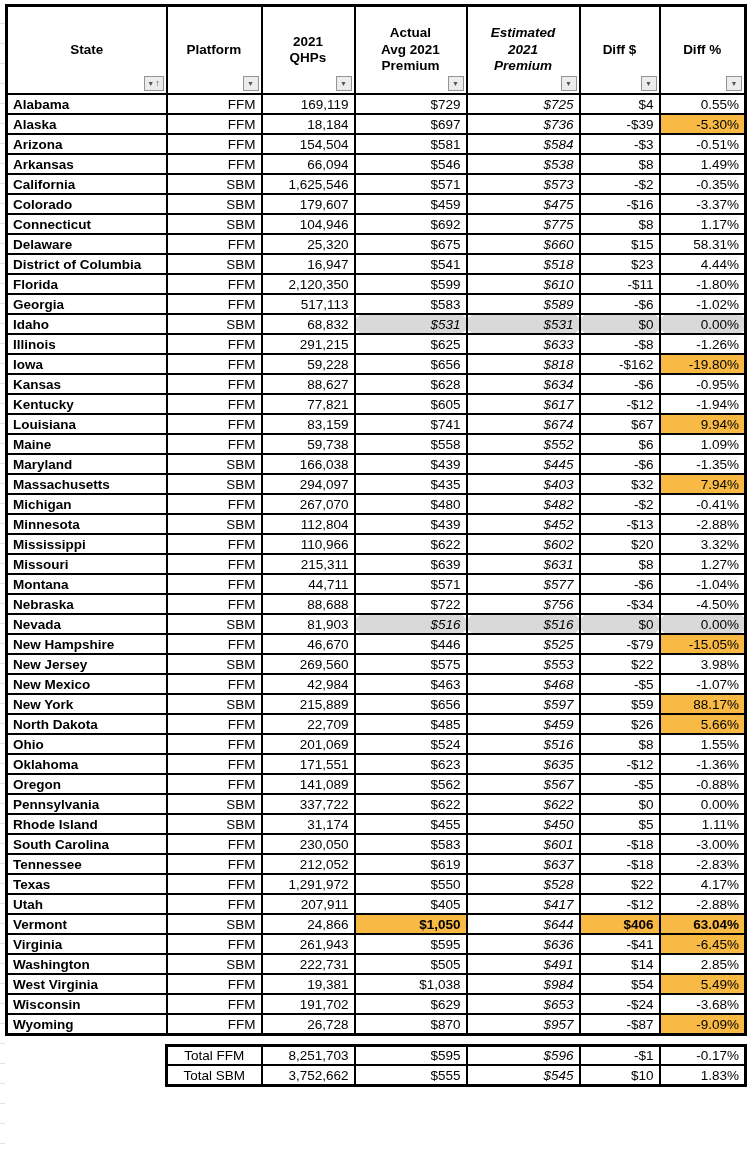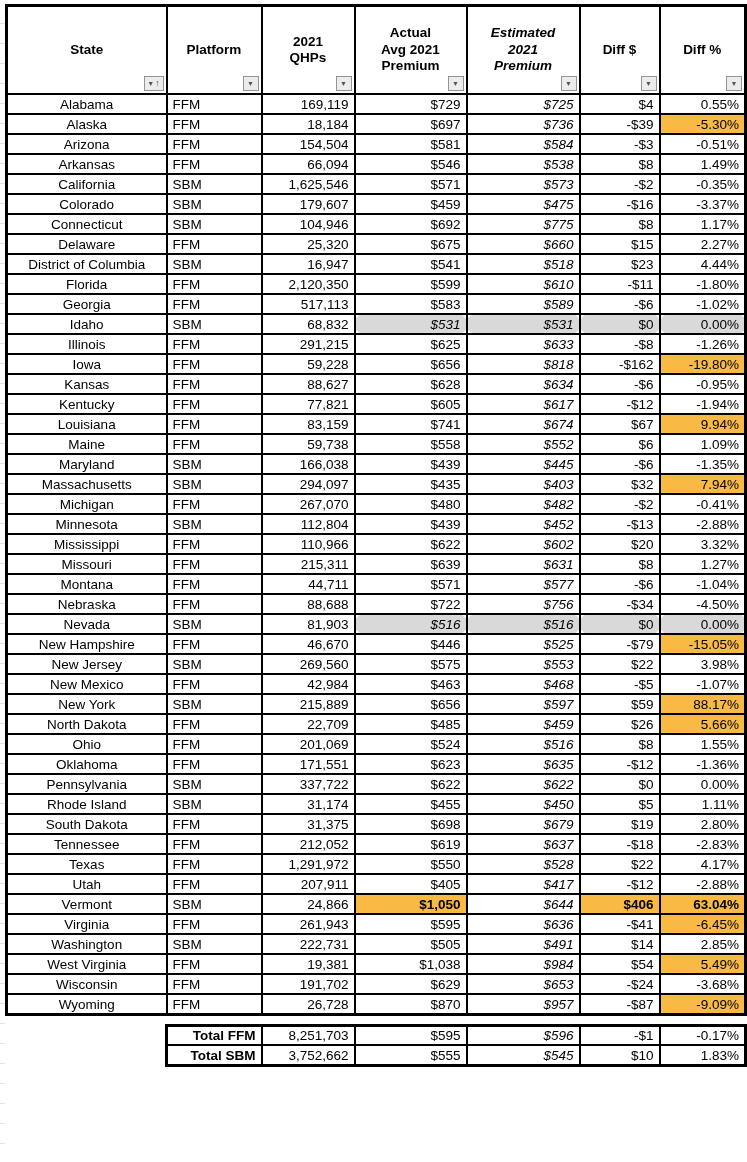--- a/index.html
+++ b/index.html
@@ -25,31 +25,31 @@
   .main th{
     border:2px solid var(--line);height:58px;position:relative;
     font-size:13.5px;font-weight:bold;text-align:center;vertical-align:middle;
     white-space:pre-line;line-height:1.22;padding:2px 2px;
   }
   .main th.est-h{font-style:italic;}
   .main td,.totals td{
     border:2px solid var(--line);height:20px;padding:1px 5px;
     font-size:13.5px;white-space:nowrap;overflow:hidden;vertical-align:middle;
   }
-  .c-state{font-weight:normal;text-align:center;padding-right:4px;}
-  .c-platform{text-align:left;border-radius:8px;}
+  .c-state{font-weight:bold;text-align:left;padding-right:4px;}
+  .c-platform{text-align:right;border-radius:8px;}
   .c-num{text-align:right;}
   .c-est{font-style:italic;}
   .it{font-style:italic;}
   .b{font-weight:bold;}
   .muted{background:var(--muted);border-radius:9px;}
   .hl{background:var(--hl);}
   .gap{height:8px;}
   .totals{width:579px;margin-left:160px;border:3px solid var(--line);}
-  .c-tlabel{font-weight:bold;text-align:right;padding-right:4px;}
+  .c-tlabel{font-weight:normal;text-align:center;padding-right:4px;}
   
   .fbtn{
     position:absolute;right:2px;bottom:2px;width:14px;height:13px;
     background:#ececec;border:1px solid #949494;
     display:flex;align-items:center;justify-content:center;
     font-weight:normal;font-style:normal;cursor:pointer;
   }
   .fbtn::before{content:"▼";font-size:7px;color:#555;line-height:1;}
   .sortbtn{width:18px;}
   .sortbtn::after{content:"↑";font-size:9px;color:#555;line-height:1;margin-left:1px;}
@@ -172,21 +172,21 @@
     <td class="c-num c-diff">$8</td>
     <td class="c-num c-pct">1.17%</td>
   </tr>
         <tr>
     <td class="c-state">Delaware</td>
     <td class="c-platform">FFM</td>
     <td class="c-num">25,320</td>
     <td class="c-num c-actual">$675</td>
     <td class="c-num c-est">$660</td>
     <td class="c-num c-diff">$15</td>
-    <td class="c-num c-pct">2.27%</td>
+    <td class="c-num c-pct">58.31%</td>
   </tr>
         <tr>
     <td class="c-state">District of Columbia</td>
     <td class="c-platform">SBM</td>
     <td class="c-num">16,947</td>
     <td class="c-num c-actual">$541</td>
     <td class="c-num c-est">$518</td>
     <td class="c-num c-diff">$23</td>
     <td class="c-num c-pct">4.44%</td>
   </tr>
@@ -409,45 +409,54 @@
         <tr>
     <td class="c-state">Oklahoma</td>
     <td class="c-platform">FFM</td>
     <td class="c-num">171,551</td>
     <td class="c-num c-actual">$623</td>
     <td class="c-num c-est">$635</td>
     <td class="c-num c-diff">-$12</td>
     <td class="c-num c-pct">-1.36%</td>
   </tr>
         <tr>
+    <td class="c-state">Oregon</td>
+    <td class="c-platform">FFM</td>
+    <td class="c-num">141,089</td>
+    <td class="c-num c-actual">$562</td>
+    <td class="c-num c-est">$567</td>
+    <td class="c-num c-diff">-$5</td>
+    <td class="c-num c-pct">-0.88%</td>
+  </tr>
+        <tr>
     <td class="c-state">Pennsylvania</td>
     <td class="c-platform">SBM</td>
     <td class="c-num">337,722</td>
     <td class="c-num c-actual">$622</td>
     <td class="c-num c-est">$622</td>
     <td class="c-num c-diff">$0</td>
     <td class="c-num c-pct">0.00%</td>
   </tr>
         <tr>
     <td class="c-state">Rhode Island</td>
     <td class="c-platform">SBM</td>
     <td class="c-num">31,174</td>
     <td class="c-num c-actual">$455</td>
     <td class="c-num c-est">$450</td>
     <td class="c-num c-diff">$5</td>
     <td class="c-num c-pct">1.11%</td>
   </tr>
         <tr>
-    <td class="c-state">South Dakota</td>
-    <td class="c-platform">FFM</td>
-    <td class="c-num">31,375</td>
-    <td class="c-num c-actual">$698</td>
-    <td class="c-num c-est">$679</td>
-    <td class="c-num c-diff">$19</td>
-    <td class="c-num c-pct">2.80%</td>
+    <td class="c-state">South Carolina</td>
+    <td class="c-platform">FFM</td>
+    <td class="c-num">230,050</td>
+    <td class="c-num c-actual">$583</td>
+    <td class="c-num c-est">$601</td>
+    <td class="c-num c-diff">-$18</td>
+    <td class="c-num c-pct">-3.00%</td>
   </tr>
         <tr>
     <td class="c-state">Tennessee</td>
     <td class="c-platform">FFM</td>
     <td class="c-num">212,052</td>
     <td class="c-num c-actual">$619</td>
     <td class="c-num c-est">$637</td>
     <td class="c-num c-diff">-$18</td>
     <td class="c-num c-pct">-2.83%</td>
   </tr>

